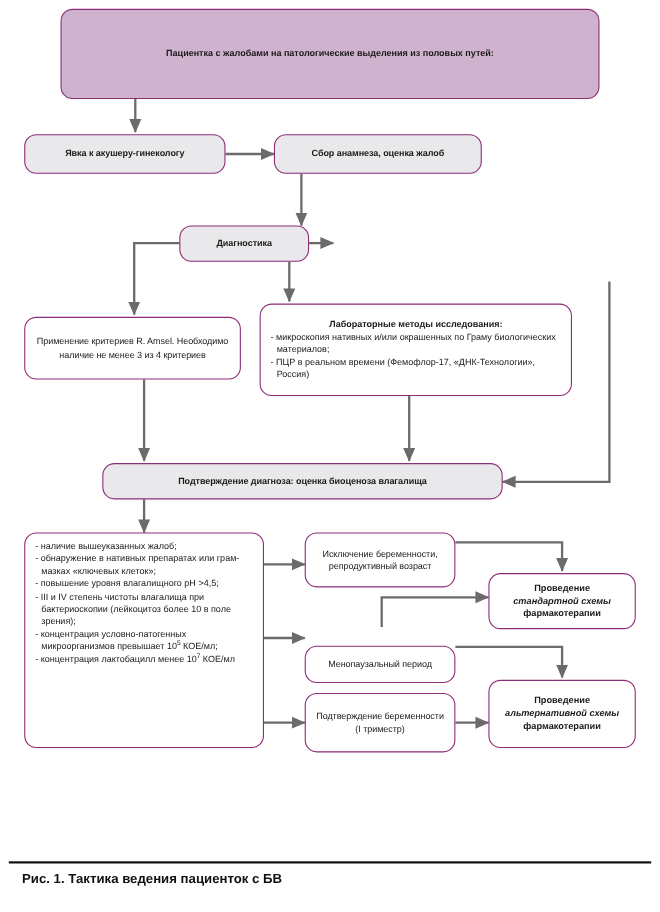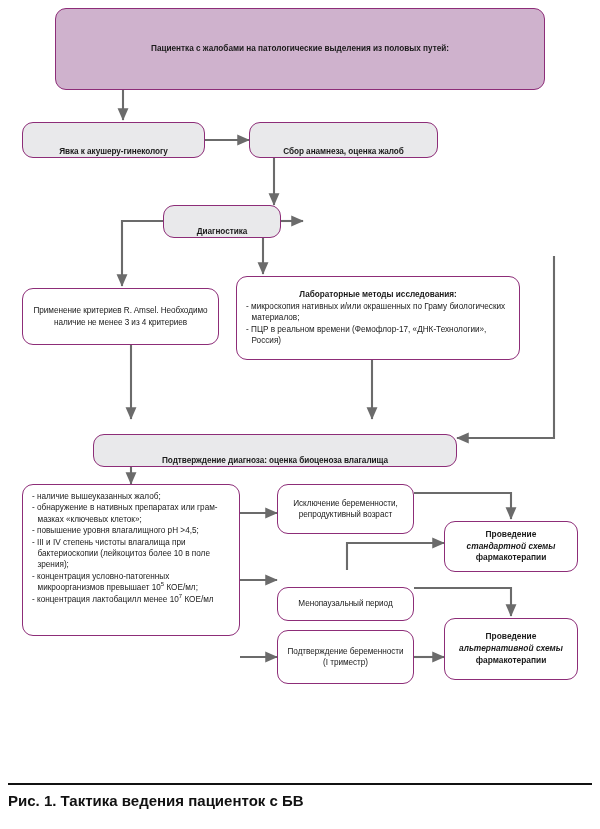--- a/index.html
+++ b/index.html
@@ -32,21 +32,21 @@
   .node {
     position: absolute;
     box-sizing: border-box;
     border: 1.3px solid #8d2d78;
     border-radius: 11px;
     display: flex;
     flex-direction: column;
     justify-content: center;
     z-index: 2;
   }
-  .node.fill-gray  { background: #e9e9eb; justify-content: flex-end; }
+  .node.fill-gray  { background: #e9e9eb; }
   .node.fill-white { background: #ffffff; }
   .node.fill-mauve { background: #cfb2cd; }
 
   .txt {
     font-size: 8.2px;
     line-height: 11.4px;
     letter-spacing: -0.05px;
   }
   .center { text-align: center; }
   .bold   { font-weight: bold; }
@@ -85,23 +85,23 @@
   #caption-rule {
     position: absolute;
     left: 8px;
     top: 783px;
     width: 584px;
     height: 2px;
     background: #111111;
   }
   #caption-text {
     position: absolute;
-    left: 8px;
+    left: 20px;
     top: 792px;
-    font-size: 15px;
+    font-size: 12px;
     font-weight: bold;
     color: #111111;
   }
 </style>
 </head>
 <body>
 
 <div id="canvas">
 
   <svg class="connectors" viewBox="0 0 600 829">
@@ -170,25 +170,25 @@
   </div>
 
   <div class="node fill-white pad-l" style="left:236px; top:276px; width:284px; height:84px;">
     <span class="hdr">Лабораторные методы исследования:</span>
     <span class="bullets">
       <span class="bl">- микроскопия нативных и/или окрашенных по Граму биологических материалов;</span>
       <span class="bl">- ПЦР в реальном времени (Фемофлор-17, «ДНК-Технологии», Россия)</span>
     </span>
   </div>
 
-  <div class="node fill-gray pad-c" style="left:93px; top:434px; width:364px; height:33px;">
+  <div class="node fill-gray pad-c" style="left:93px; top:421px; width:364px; height:33px;">
     <span class="txt center bold">Подтверждение диагноза: оценка биоценоза влагалища</span>
   </div>
 
-  <div class="node fill-white" style="left:22px; top:484px; width:218px; height:152px; justify-content:flex-start; padding:6px 8px 0 9px;">
+  <div class="node fill-white" style="left:22px; top:484px; width:218px; height:196px; justify-content:flex-start; padding:6px 8px 0 9px;">
     <span class="bullets">
       <span class="bl">- наличие вышеуказанных жалоб;</span>
       <span class="bl">- обнаружение в нативных препаратах или грам-мазках «ключевых клеток»;</span>
       <span class="bl">- повышение уровня влагалищного pH &gt;4,5;</span>
       <span class="bl">- III и IV степень чистоты влагалища при бактериоскопии (лейкоцитоз более 10 в поле зрения);</span>
       <span class="bl">- концентрация условно-патогенных микроорганизмов превышает 10<sup>5</sup> КОЕ/мл;</span>
       <span class="bl">- концентрация лактобацилл менее 10<sup>7</sup> КОЕ/мл</span>
     </span>
   </div>
 

